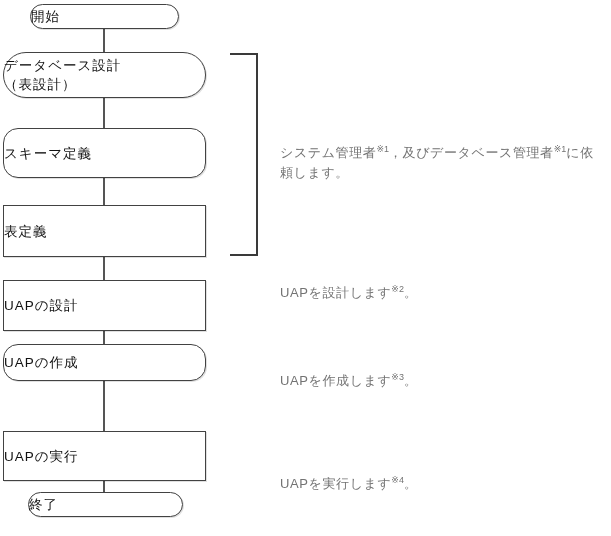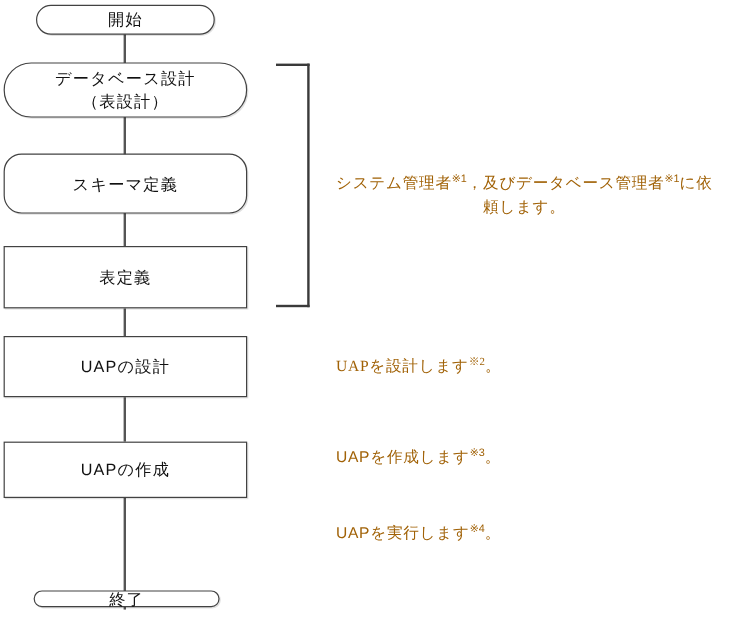--- a/index.html
+++ b/index.html
@@ -26,21 +26,21 @@
     background: #555555;
     z-index: 1;
   }
   .node {
     position: absolute;
     box-sizing: border-box;
     background: #ffffff;
     border: 1px solid #424242;
     display: flex;
     flex-direction: column;
-    align-items: center;
+    align-items: flex-start;
     justify-content: center;
     text-align: center;
     font-size: 13.5px;
     letter-spacing: 1px;
     line-height: 19px;
     z-index: 2;
     box-shadow: 1px 1px 0 rgba(0,0,0,0.12);
   }
   .process {
     left: 3px;
@@ -60,23 +60,22 @@
     border-bottom: 2px solid #3a3a3a;
     z-index: 1;
   }
   .annotation {
     position: absolute;
     left: 280px;
     font-size: 13px;
     letter-spacing: 0.6px;
     line-height: 20px;
     white-space: nowrap;
-    color: #a16207;
+    color: #737373;
     z-index: 2;
-    text-align: center;
   }
   .annotation sup {
     font-size: 9px;
     letter-spacing: 0;
     vertical-align: 5px;
     line-height: 0;
   }
 </style>
 </head>
 <body>
@@ -99,41 +98,44 @@
   </div>
 
   <div class="node process" style="top:205px; height:52px;font-family:Liberation Serif, serif;">
     <span>表定義</span>
   </div>
 
   <div class="node process" style="top:280px; height:51px;">
     <span>UAPの設計</span>
   </div>
 
-  <div class="node process" style="top:368px; height:47px;">
+  <div class="node process" style="top:344px; height:37px;border-radius:15px;">
     <span>UAPの作成</span>
   </div>
 
+  <div class="node process" style="top:431px; height:50px;">
+    <span>UAPの実行</span>
+  </div>
 
-  <div class="node terminator" style="left:28px; top:492px; width:155px; height:14px;font-family:Liberation Serif, serif;">
+  <div class="node terminator" style="left:28px; top:492px; width:155px; height:25px;font-family:Liberation Serif, serif;">
     <span>終了</span>
   </div>
 
   <div class="bracket"></div>
 
   <div class="annotation" style="top:143px;">
     <span><span>システム管理者</span><sup>※1</sup><span>，及びデータベース管理者</span><sup>※1</sup><span>に依</span></span><br>
     <span>頼します。</span>
   </div>
 
-  <div class="annotation" style="top:295px;font-family:Liberation Serif, serif;">
+  <div class="annotation" style="top:283px;">
     <span>UAPを設計します</span><sup>※2</sup><span>。</span>
   </div>
 
   <div class="annotation" style="top:371px;">
     <span>UAPを作成します</span><sup>※3</sup><span>。</span>
   </div>
 
-  <div class="annotation" style="top:434px;">
+  <div class="annotation" style="top:474px;">
     <span>UAPを実行します</span><sup>※4</sup><span>。</span>
   </div>
 
 </div>
 
 </body></html>

